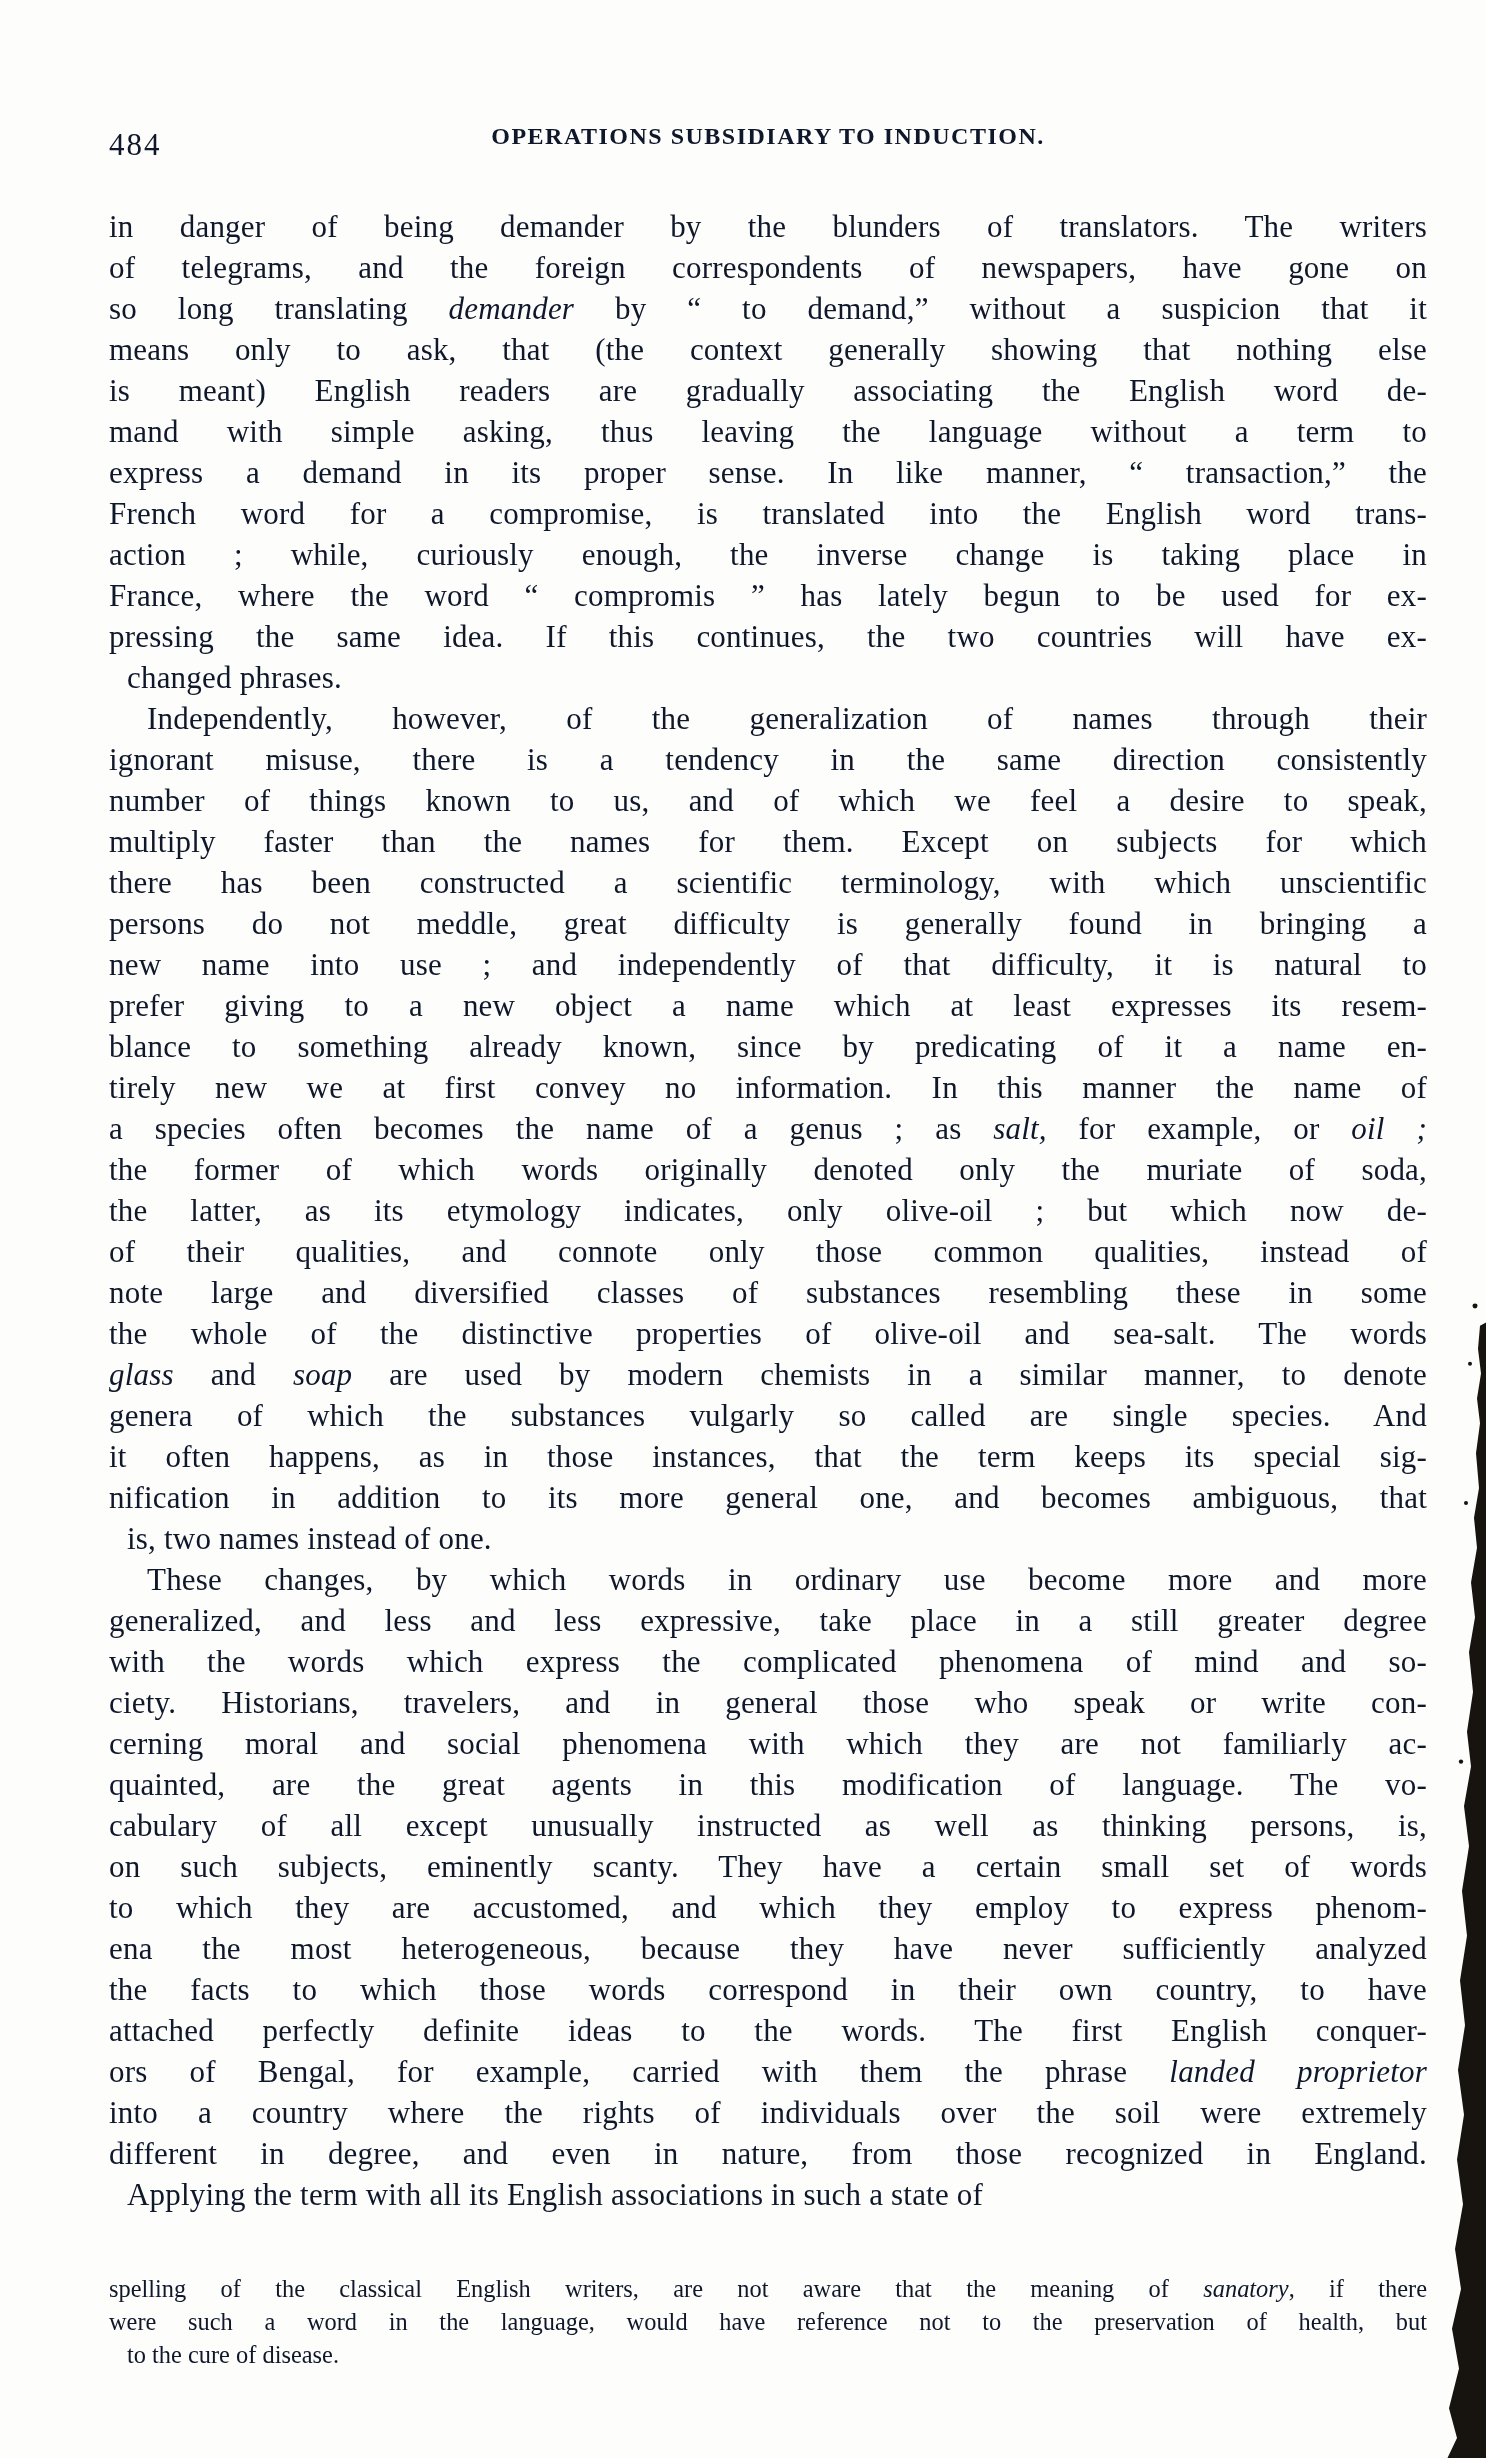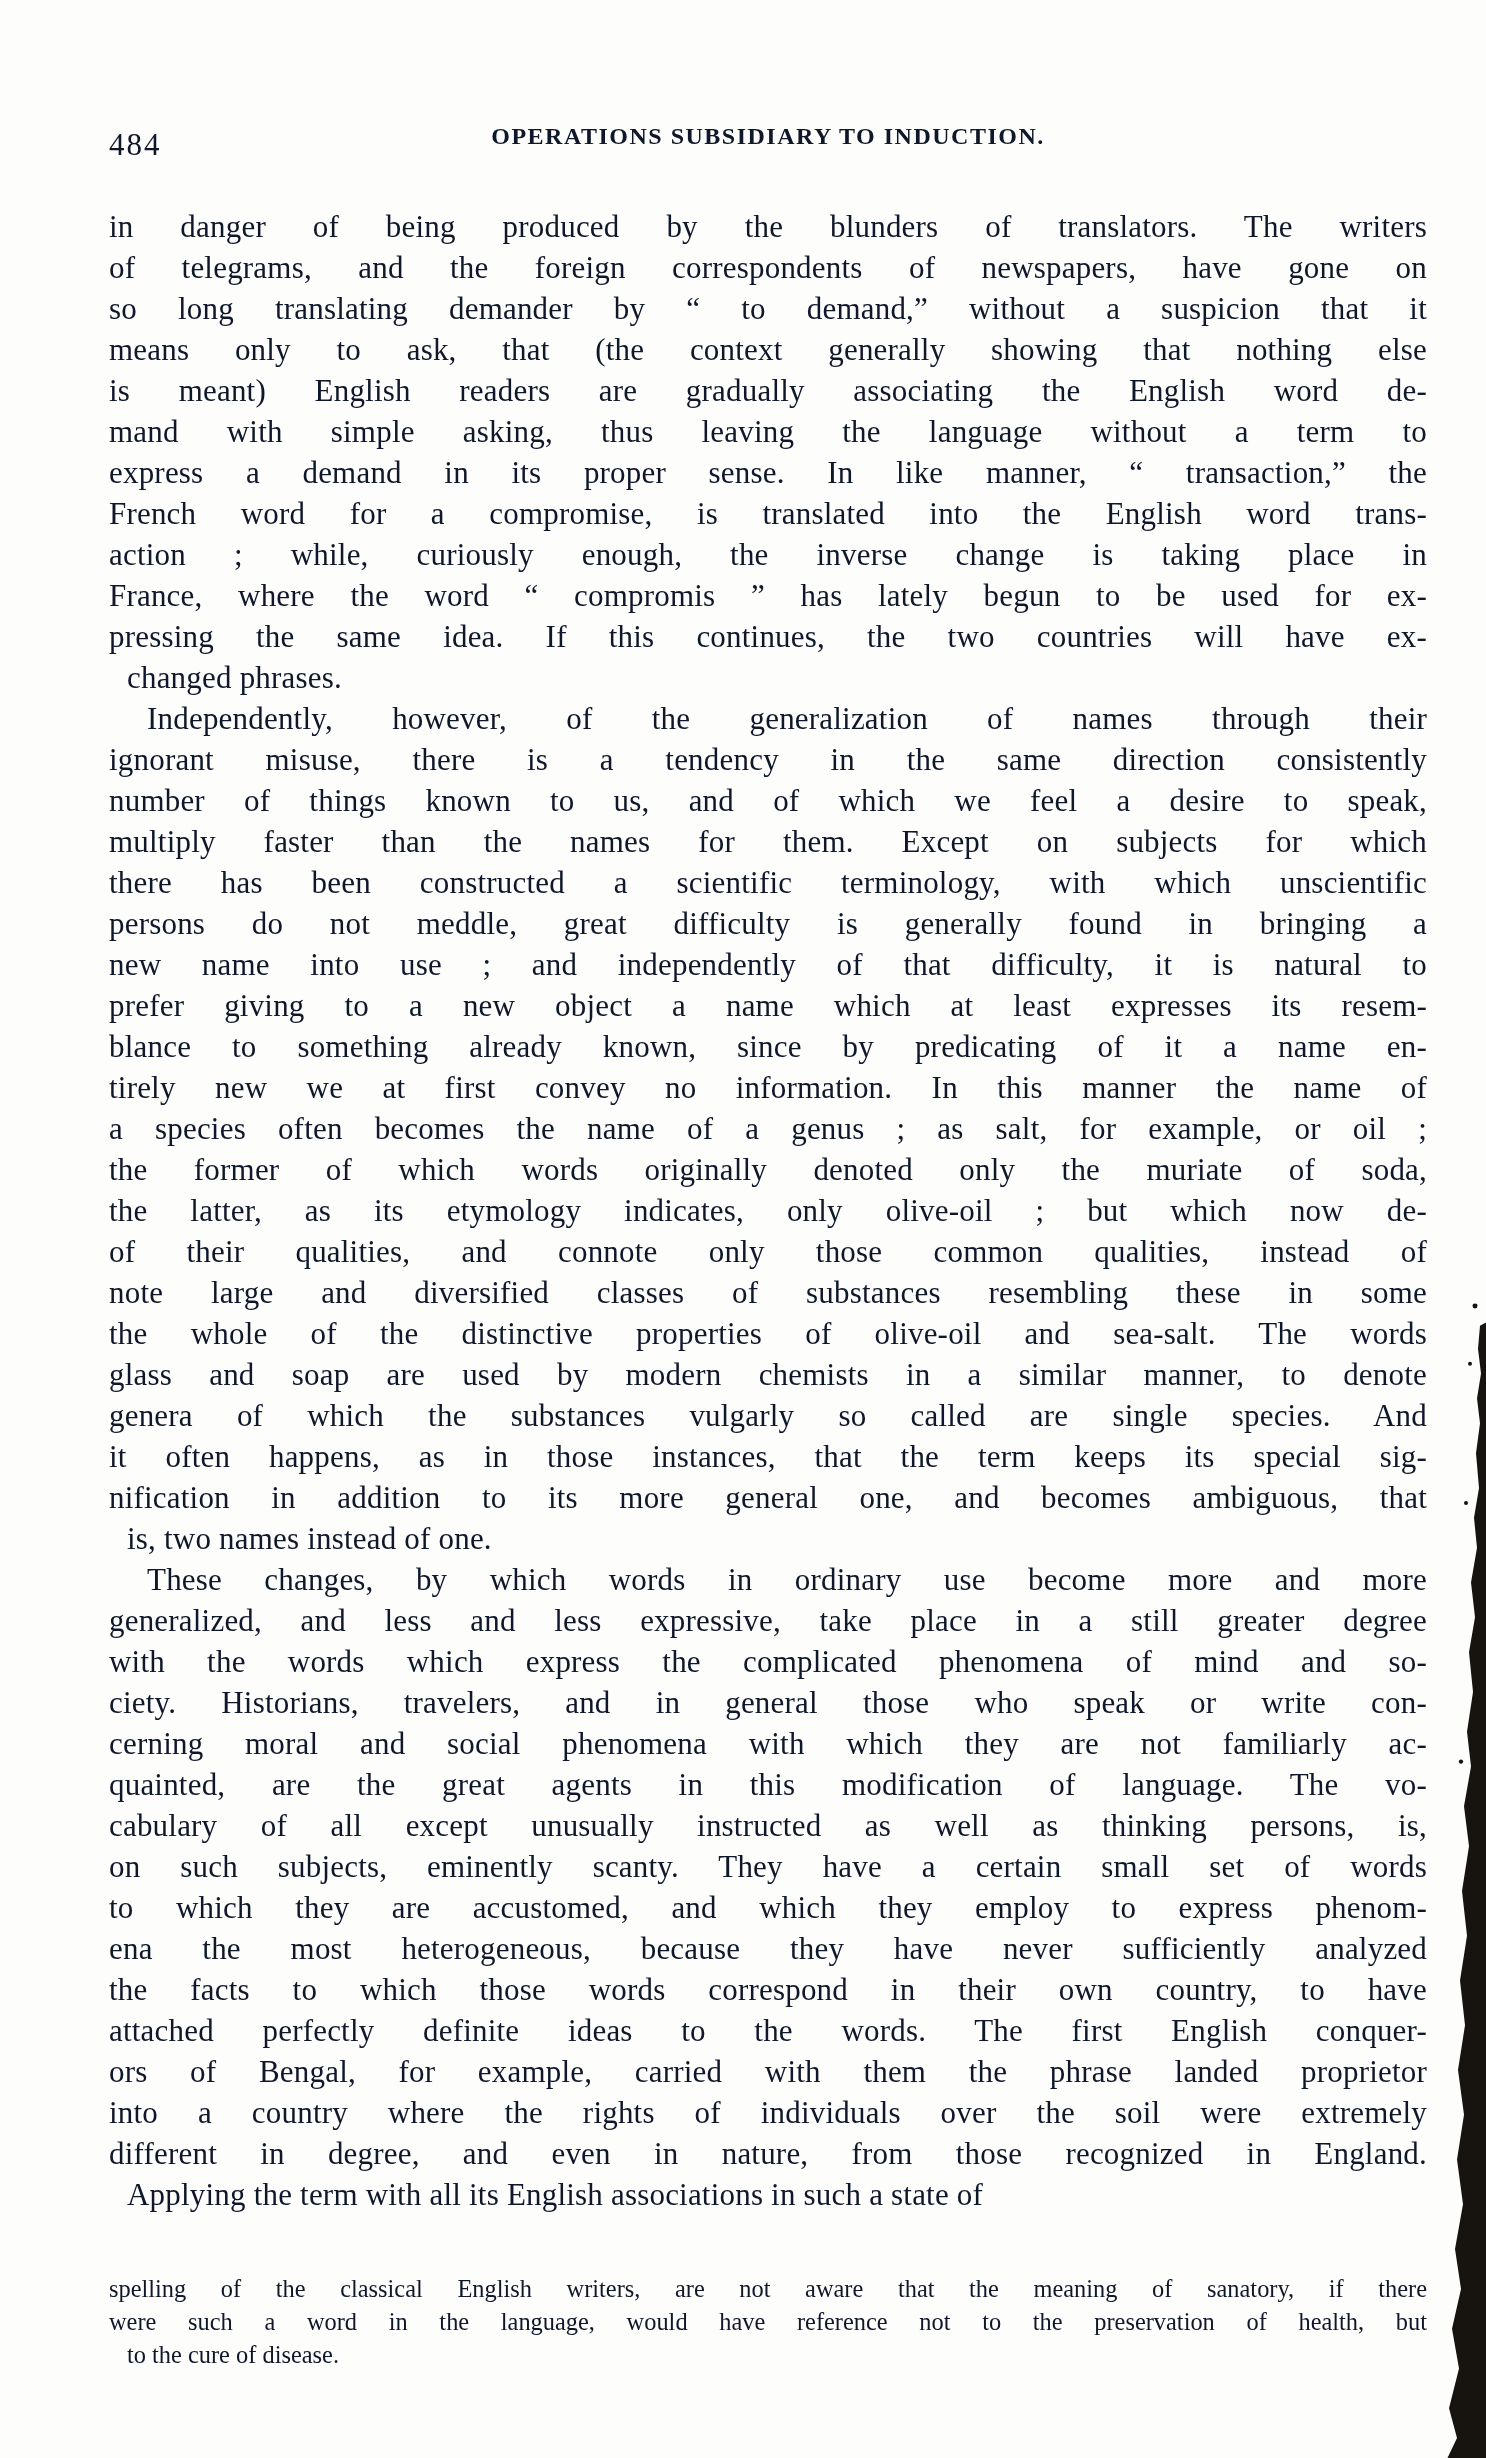--- a/index.html
+++ b/index.html
@@ -34,37 +34,37 @@
     font-size:24.4px;line-height:33px;
   }
   .tline{
     text-align:justify;
     text-align-last:justify;
     -moz-text-align-last:justify;
     white-space:normal;
   }
   .tline.lastline{text-align-last:left;margin-left:18px;-moz-text-align-last:left;}
   .tline.indent{padding-left:38px;}
-  .it{}
+  .it{font-style:italic;}
   .ink-band{
     position:absolute;left:1433px;top:1294px;width:54px;height:1165px;
   }
 </style>
 </head>
 <body>
 
 <div class="page">
 
   <div class="running-head">
     <div class="page-number">484</div>
     <div class="head-title">OPERATIONS SUBSIDIARY TO INDUCTION.</div>
   </div>
 
   <div class="body-text">
-      <div class="tline"><span>in danger of being produced by the blunders of translators.  The writers</span></div>
+      <div class="tline"><span>in danger of being demander by the blunders of translators.  The writers</span></div>
       <div class="tline"><span>of telegrams, and the foreign correspondents of newspapers, have gone on</span></div>
       <div class="tline"><span>so long translating </span><span class="it">demander</span><span> by “ to demand,” without a suspicion that it</span></div>
       <div class="tline"><span>means only to ask, that (the context generally showing that nothing else</span></div>
       <div class="tline"><span>is meant) English readers are gradually associating the English word de-</span></div>
       <div class="tline"><span>mand with simple asking, thus leaving the language without a term to</span></div>
       <div class="tline"><span>express a demand in its proper sense.  In like manner, “ transaction,” the</span></div>
       <div class="tline"><span>French word for a compromise, is translated into the English word trans-</span></div>
       <div class="tline"><span>action ; while, curiously enough, the inverse change is taking place in</span></div>
       <div class="tline"><span>France, where the word “ compromis ” has lately begun to be used for ex-</span></div>
       <div class="tline"><span>pressing the same idea.  If this continues, the two countries will have ex-</span></div>

